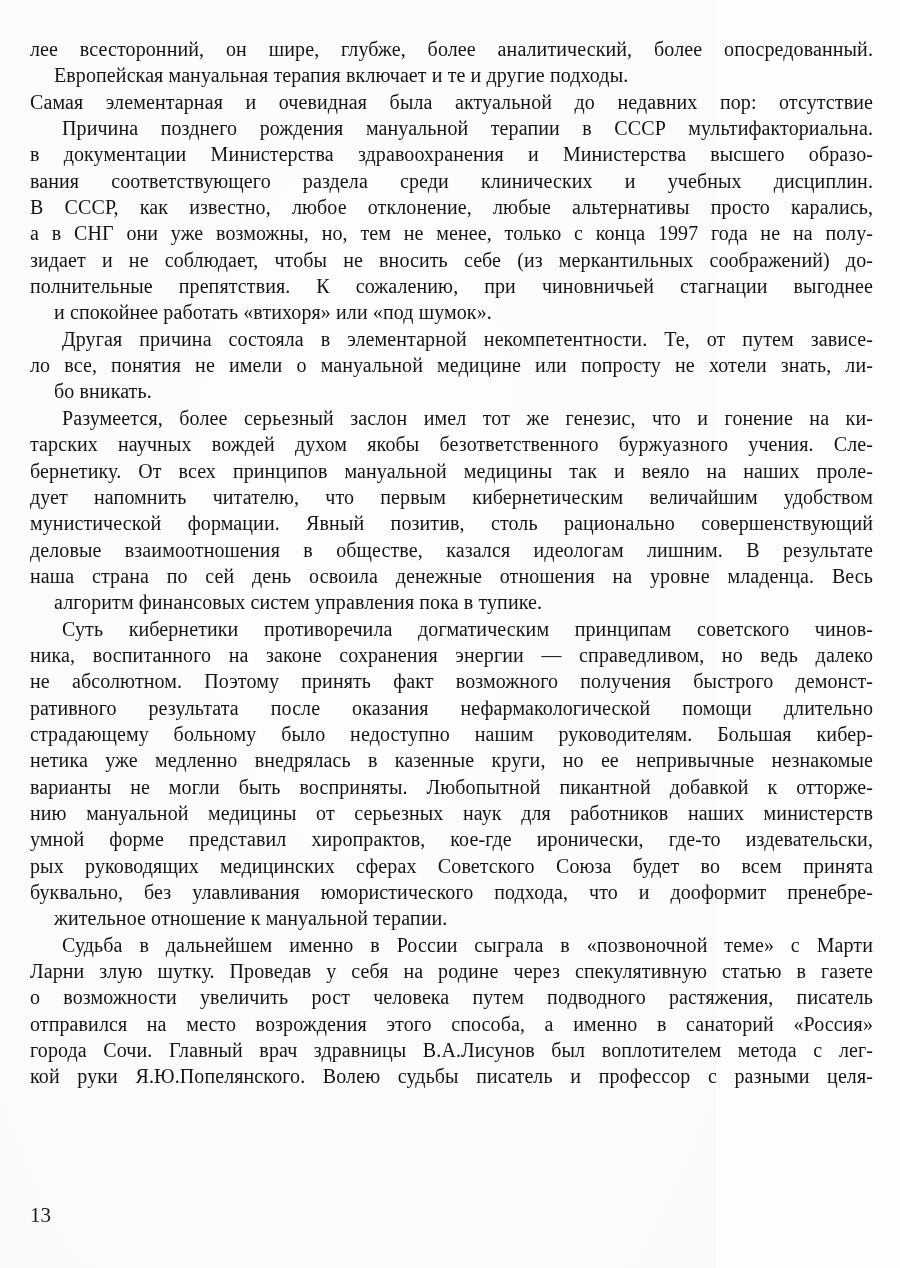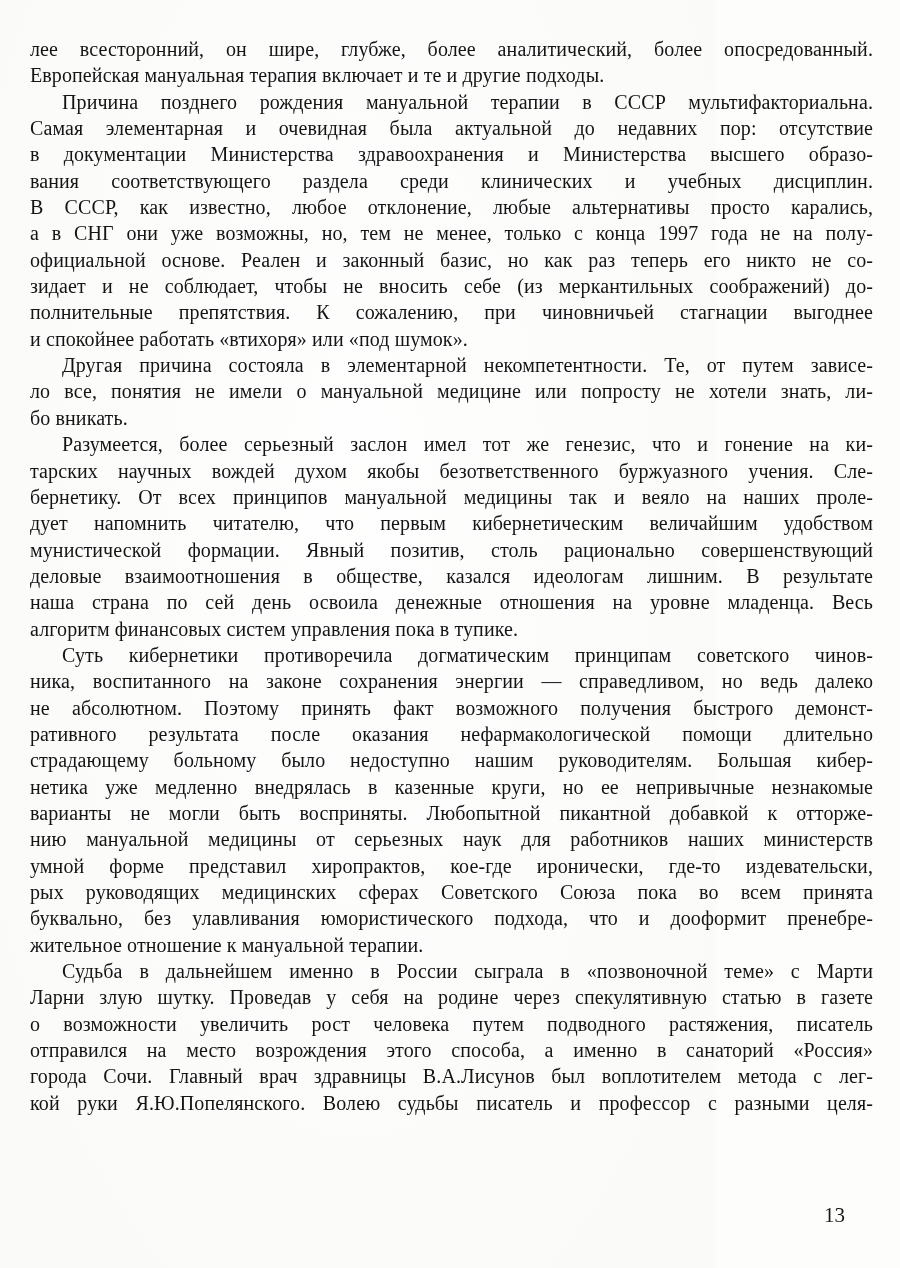--- a/index.html
+++ b/index.html
@@ -37,51 +37,51 @@
     line-height: 26.35px;
     height: 26.35px;
     overflow: hidden;
     text-align: justify;
     text-align-last: justify;
     letter-spacing: 0.1px;
     white-space: normal;
   }
   .line.endline {
     text-align-last: left;
+    margin-left: 24px;
   }
   .line.indent {
     text-indent: 32px;
   }
   .page-number {
     position: absolute;
     left: 30px;
     top: 1203px;
     width: 815px;
-    text-align: right;
+    text-align: left;
     font-size: 21px;
     color: #1a1a1a;
   }
 </style>
 </head>
 <body>
 
 <main class="page">
   <div class="text-block">
       <div class="paragraph">
         <div class="line">лее всесторонний, он шире, глубже, более аналитический, более опосредованный.</div>
         <div class="line endline">Европейская мануальная терапия включает и те и другие подходы.</div>
       </div>
       <div class="paragraph">
+        <div class="line">Самая элементарная и очевидная была актуальной до недавних пор: отсутствие</div>
         <div class="line indent">Причина позднего рождения мануальной терапии в СССР мультифакториальна.</div>
-        <div class="line">Самая элементарная и очевидная была актуальной до недавних пор: отсутствие</div>
         <div class="line">в документации Министерства здравоохранения и Министерства высшего образо-</div>
         <div class="line">вания соответствующего раздела среди клинических и учебных дисциплин.</div>
         <div class="line">В СССР, как известно, любое отклонение, любые альтернативы просто карались,</div>
         <div class="line">а в СНГ они уже возможны, но, тем не менее, только с конца 1997 года не на полу-</div>
-        <div class="line">официальной основе. Реален и законный базис, но как раз теперь его никто не со-</div>
         <div class="line">зидает и не соблюдает, чтобы не вносить себе (из меркантильных соображений) до-</div>
         <div class="line">полнительные препятствия. К сожалению, при чиновничьей стагнации выгоднее</div>
         <div class="line endline">и спокойнее работать «втихоря» или «под шумок».</div>
       </div>
       <div class="paragraph">
         <div class="line indent">Другая причина состояла в элементарной некомпетентности. Те, от путем зависе-</div>
         <div class="line">ло все, понятия не имели о мануальной медицине или попросту не хотели знать, ли-</div>
         <div class="line endline">бо вникать.</div>
       </div>
       <div class="paragraph">
@@ -97,21 +97,21 @@
       <div class="paragraph">
         <div class="line indent">Суть кибернетики противоречила догматическим принципам советского чинов-</div>
         <div class="line">ника, воспитанного на законе сохранения энергии — справедливом, но ведь далеко</div>
         <div class="line">не абсолютном. Поэтому принять факт возможного получения быстрого демонст-</div>
         <div class="line">ративного результата после оказания нефармакологической помощи длительно</div>
         <div class="line">страдающему больному было недоступно нашим руководителям. Большая кибер-</div>
         <div class="line">нетика уже медленно внедрялась в казенные круги, но ее непривычные незнакомые</div>
         <div class="line">варианты не могли быть восприняты. Любопытной пикантной добавкой к отторже-</div>
         <div class="line">нию мануальной медицины от серьезных наук для работников наших министерств</div>
         <div class="line">умной форме представил хиропрактов, кое-где иронически, где-то издевательски,</div>
-        <div class="line">рых руководящих медицинских сферах Советского Союза пока во всем принята</div>
+        <div class="line">рых руководящих медицинских сферах Советского Союза будет во всем принята</div>
         <div class="line">буквально, без улавливания юмористического подхода, что и дооформит пренебре-</div>
         <div class="line endline">жительное отношение к мануальной терапии.</div>
       </div>
       <div class="paragraph">
         <div class="line indent">Судьба в дальнейшем именно в России сыграла в «позвоночной теме» с Марти</div>
         <div class="line">Ларни злую шутку. Проведав у себя на родине через спекулятивную статью в газете</div>
         <div class="line">о возможности увеличить рост человека путем подводного растяжения, писатель</div>
         <div class="line">отправился на место возрождения этого способа, а именно в санаторий «Россия»</div>
         <div class="line">города Сочи. Главный врач здравницы В.А.Лисунов был воплотителем метода с лег-</div>
         <div class="line">кой руки Я.Ю.Попелянского. Волею судьбы писатель и профессор с разными целя-</div>

